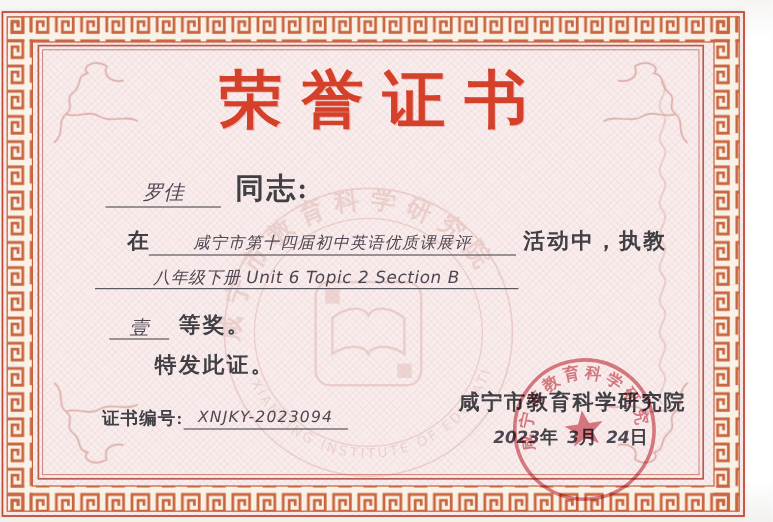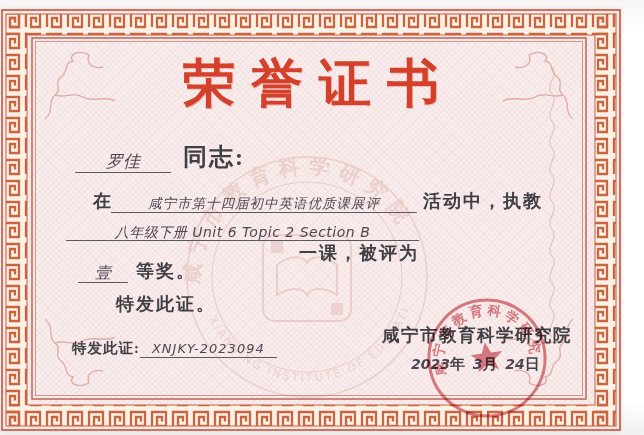--- a/index.html
+++ b/index.html
@@ -17,21 +17,21 @@
       #f8ecec;
     box-shadow:0 0 4px rgba(0,0,0,0.12);
   }
   svg.layer{position:absolute;left:0;top:0;pointer-events:none;}
   .title{
     position:absolute;left:0;top:40px;width:100%;text-align:center;
     font-family:"DejaVu Serif",serif;font-weight:bold;
     font-size:52px;color:#d4402a;letter-spacing:16px;text-indent:16px;
     text-shadow:1px 1px 0 rgba(212,64,42,0.25);
   }
-  .row{position:absolute;display:flex;align-items:flex-end;white-space:nowrap;}
+  .row{position:absolute;display:flex;align-items:flex-end;white-space:nowrap;margin-left:13px;}
   .print{font-family:"Liberation Serif",serif;font-weight:700;color:#3f3f44;}
   .blank{display:inline-block;border-bottom:1.5px solid #5a5a5e;text-align:center;line-height:1.15;}
   .hand{font-family:"DejaVu Sans",sans-serif;font-style:italic;color:#4e4752;}
   .t18{font-size:18px;} .t20{font-size:24px;}
   .serial-label{font-size:14.5px;letter-spacing:1px;}
   .issuer-name{position:absolute;left:381px;top:314px;font-size:17.5px;letter-spacing:1.5px;}
   .date-row{position:absolute;left:410px;top:346px;font-size:15px;letter-spacing:2px;}
   .date-row .hand{font-size:14px;letter-spacing:0;}
 </style>
 </head>
@@ -114,34 +114,33 @@
   </div>
 
   <div class="row" style="left:92px;top:180px;">
     <span class="print t18">在</span>
     <span class="blank hand" style="width:306px;font-size:13.5px;letter-spacing:1px;">咸宁市第十四届初中英语优质课展评</span>
     <span class="print t18" style="margin-left:6px;letter-spacing:2px;text-align:right;">活动中，执教</span>
   </div>
 
   <div class="row" style="left:65px;top:215px;flex-direction:column;">
     <span class="blank hand" style="width:353px;font-size:14px;letter-spacing:0.5px;">八年级下册 Unit 6 Topic 2 Section B</span>
-    <span class="print t18" style="margin-left:6px;letter-spacing:2px;">一课，被评为</span>
   </div>
 
   <div class="row" style="left:77px;top:250px;">
     <span class="blank hand" style="width:50px;font-size:16px;">壹</span>
     <span class="print t18" style="margin-left:8px;letter-spacing:2px;">等奖。</span>
   </div>
 
   <div class="row" style="left:115px;top:283px;">
     <span class="print t18" style="letter-spacing:2px;">特发此证。</span>
   </div>
 
   <div class="row" style="left:71px;top:330px;">
-    <span class="print serial-label">特发此证:</span>
+    <span class="print serial-label">证书编号:</span>
     <span class="blank hand" style="width:137px;font-size:13px;letter-spacing:1px;">XNJKY-2023094</span>
   </div>
 
   <div class="issuer-name print">咸宁市教育科学研究院</div>
   <div class="date-row print">
     <span class="hand">2023</span><span>年</span>
     <span class="hand">3</span><span>月</span>
     <span class="hand">24</span><span>日</span>
   </div>
 

